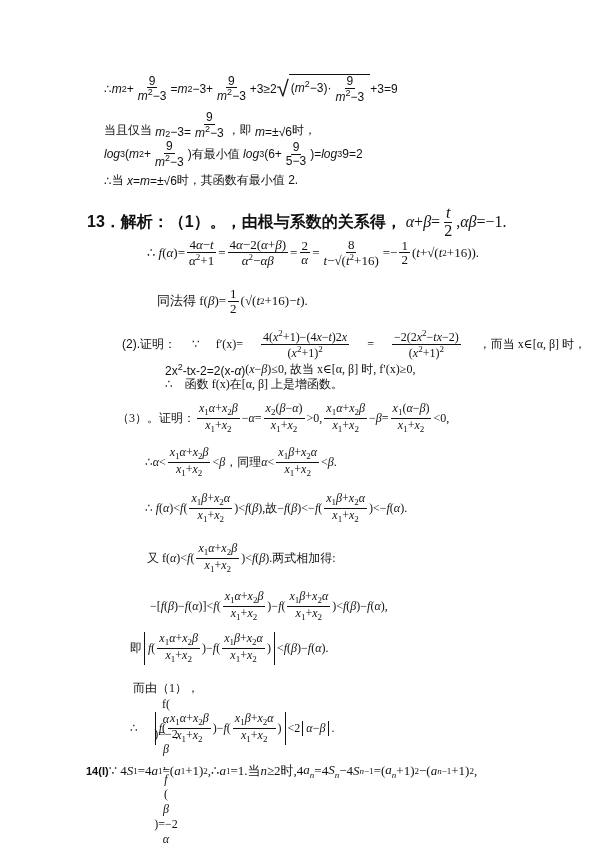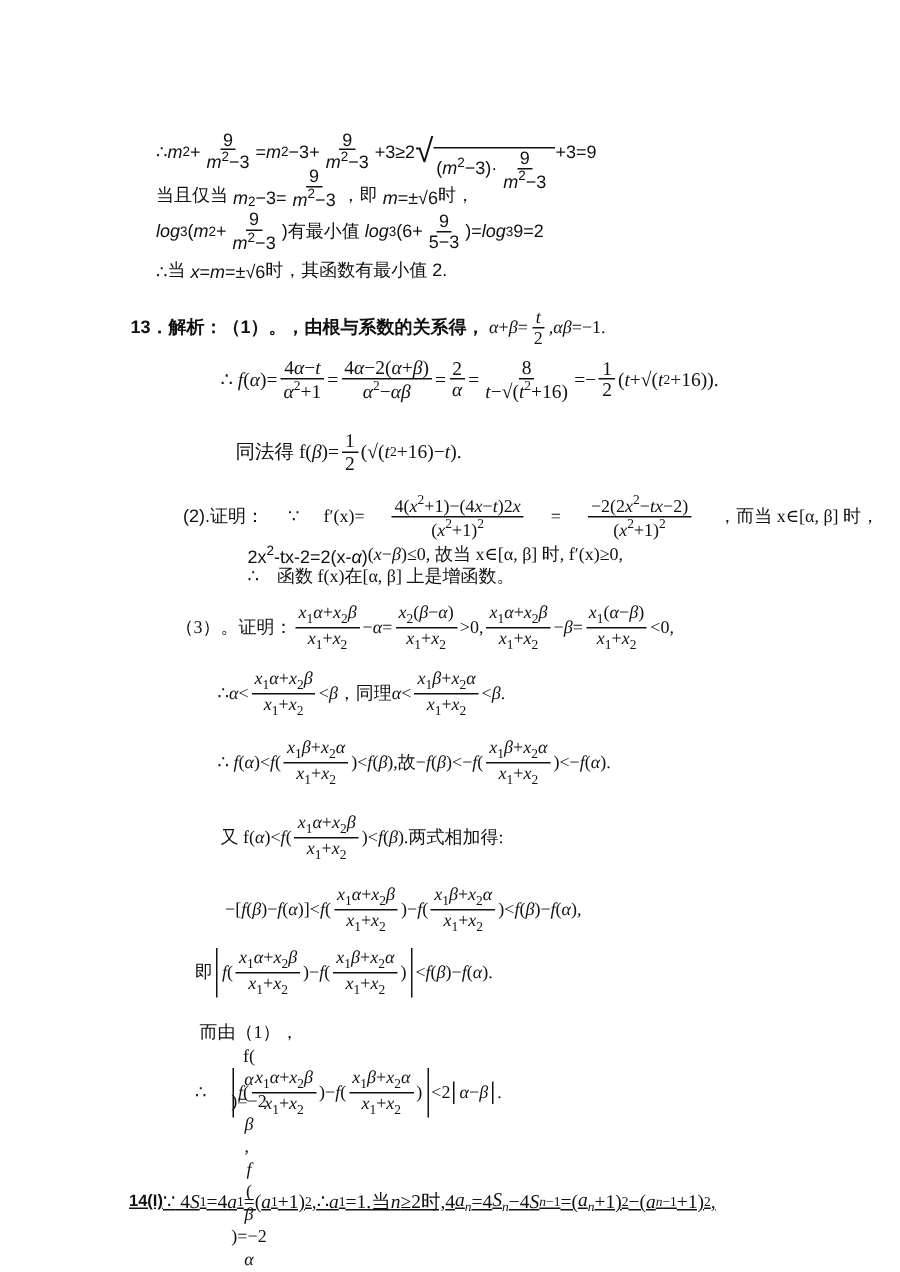--- a/index.html
+++ b/index.html
@@ -10,21 +10,21 @@
   }
   .line { position: absolute; white-space: nowrap; display: flex; align-items: center; }
   .sans { font-family: "Liberation Sans", "DejaVu Sans", sans-serif; }
   .it { font-style: italic; }
   .frac { display: inline-flex; flex-direction: column; align-items: center; vertical-align: middle; margin: 0 2px; line-height: 1.05; }
   .frac .num { padding: 0 2px; border-bottom: 1px solid #111; text-align: center; }
   .frac .den { padding: 0 2px; text-align: center; }
   .abs { display: inline-flex; align-items: center; border-left: 1px solid #111; border-right: 1px solid #111; padding: 0 3px; margin: 0 2px; }
   .bold { font-weight: bold; }
   .sqrt { display: inline-flex; align-items: center; }
-  .sqrt .rad { border-top: 1px solid #111; padding: 0 2px; margin-top: 24px; }
+  .sqrt .rad { border-top: 1px solid #111; padding: 0 2px; }
   sup, sub { font-size: 9px; }
 </style>
 </head>
 <body>
 
 <div class="line sans" style="left:104px; top:74px; font-size:12px;">
   <span>∴</span>
   <span class="it">m</span><sup>2</sup>+
   <span class="frac">
       <span class="num">9</span>
@@ -65,21 +65,21 @@
   <span class="frac">
       <span class="num">9</span>
       <span class="den">5−3</span>
     </span>)=<span class="it">log</span><sub>3</sub>9=2
 </div>
 
 <div class="line sans" style="left:104px; top:172px; font-size:12px;">
   <span>∴</span><span>当</span>&nbsp;<span class="it">x</span>=<span class="it">m</span>=±√6<span>时，其函数有最小值 2.</span>
 </div>
 
-<div class="line" style="left:87px; top:205px; font-size:12px;">
+<div class="line" style="left:87px; top:205px; font-size:16px;">
   <span class="bold sans">13．解析：（1）。，由根与系数的关系得，</span>
   &nbsp;<span class="it">α</span>+<span class="it">β</span>=
   <span class="frac">
       <span class="num it">t</span>
       <span class="den">2</span>
     </span>,<span class="it">αβ</span>=−1.
 </div>
 
 <div class="line" style="left:147px; top:238px;">
   <span>∴</span>&nbsp;<span class="it">f</span>(<span class="it">α</span>)=
@@ -222,15 +222,15 @@
   <span class="frac">
         <span class="num"><span class="it">x</span><sub>1</sub><span class="it">α</span>+<span class="it">x</span><sub>2</sub><span class="it">β</span></span>
         <span class="den"><span class="it">x</span><sub>1</sub>+<span class="it">x</span><sub>2</sub></span>
       </span>)−<span class="it">f</span>(
   <span class="frac">
         <span class="num"><span class="it">x</span><sub>1</sub><span class="it">β</span>+<span class="it">x</span><sub>2</sub><span class="it">α</span></span>
         <span class="den"><span class="it">x</span><sub>1</sub>+<span class="it">x</span><sub>2</sub></span>
       </span>)</span>&lt;2<span class="abs"><span class="it">α</span>−<span class="it">β</span></span>.
 </div>
 
-<div class="line" style="left:86px; top:792px; font-size:13px;text-decoration:underline;">
+<div class="line" style="left:86px; top:762px; font-size:13px;">
   <span class="bold sans" style="font-size:11px;">14(I)</span><span>∵</span>&nbsp;4<span class="it">S</span><sub>1</sub>=4<span class="it">a</span><sub>1</sub>=(<span class="it">a</span><sub>1</sub>+1)<sup>2</sup>,<span>∴</span><span class="it">a</span><sub>1</sub>=1.<span>当</span><span class="it">n</span>≥2<span>时,</span>4<span class="it">a<sub>n</sub></span>=4<span class="it">S<sub>n</sub></span>−4<span class="it">S</span><sub><span class="it">n</span>−1</sub>=(<span class="it">a<sub>n</sub></span>+1)<sup>2</sup>−(<span class="it">a</span><sub><span class="it">n</span>−1</sub>+1)<sup>2</sup>,
 </div>
 
 </body></html>

